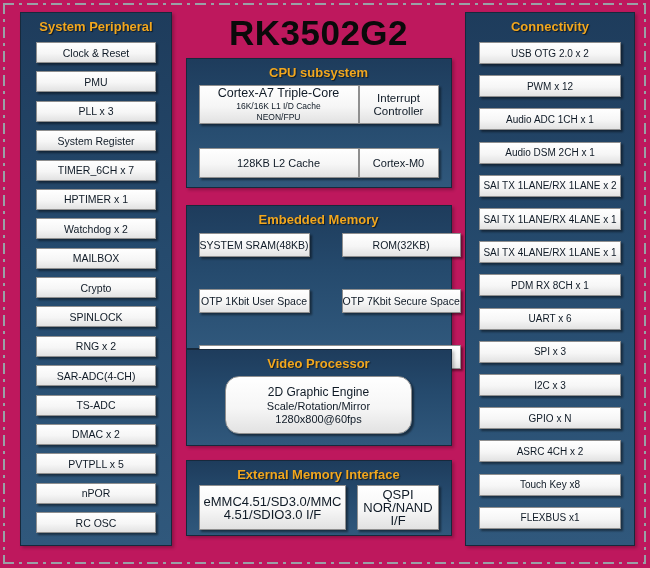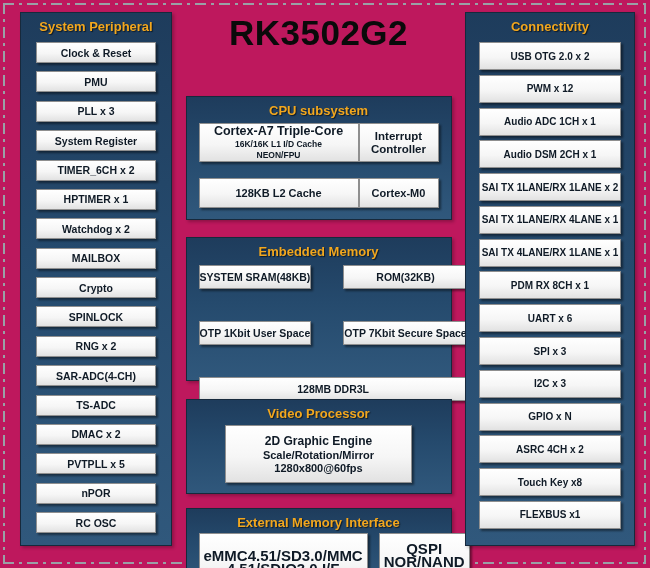--- a/index.html
+++ b/index.html
@@ -58,100 +58,100 @@
     justify-content:space-between;
     padding:6px 15px 12px;
   }
   .side-right .boxlist { padding:6px 13px 16px; }
 
   .wbox {
     background:linear-gradient(180deg, #ffffff 0%, #f6f6f6 55%, #e2e2e2 100%);
     border:1px solid #8f8f8f;
     box-shadow:2px 2px 2px rgba(0,0,0,0.45);
     color:#0f1a26;
-    font-weight:bold;
+    font-weight:normal;
     display:flex; flex-direction:column;
     align-items:center; justify-content:center;
     text-align:center;
     white-space:nowrap;
   }
   .boxlist .wbox { height:21px; font-size:10.5px; flex:0 0 auto; }
-  .side-right .boxlist .wbox { height:28px; font-size:10px; }
+  .side-right .boxlist .wbox { height:22px; font-size:10px; }
 
   
   .center { width:266px; display:flex; flex-direction:column; }
   .chip-title {
     color:#0a0a0a;
     font-size:35px; font-weight:bold;
     letter-spacing:0.5px;
     text-align:center;
     line-height:42px;
     margin-bottom:4px;
   }
 
-  .panel-cpu { height:130px; margin-bottom:17px;margin-top:38px; }
+  .panel-cpu { height:130px; margin-bottom:17px; }
   .cpu-grid {
     flex:1; display:grid;
     grid-template-columns:160px 80px;
     grid-template-rows:1fr 30px;
     justify-content:space-between;
-    row-gap:16px;
+    row-gap:24px;
     padding:3px 12px 11px;
   }
   .line-main { font-size:12.5px; line-height:15px; }
   .line-sub  { font-size:8.5px; line-height:11px; }
   .wrapbox { white-space:normal; font-size:11.5px; line-height:13px; padding:0 6px; }
   .fs11 { font-size:11px; }
 
-  .panel-mem { height:144px; margin-bottom:18px; }
+  .panel-mem { height:144px; }
   .mem-grid {
     flex:1; display:grid;
     grid-template-columns:1fr 1fr;
     grid-template-rows:24px 24px 24px;
     column-gap:11px; row-gap:13px;
     padding:4px 12px 12px;
     gap:32px;
   }
   .mem-grid .wbox { font-size:10.5px; }
   .span2 { grid-column:1 / span 2; }
 
   .panel-video { height:97px; margin-bottom:14px; }
   .video-body { flex:1; display:flex; align-items:center; justify-content:center; padding:2px 12px 10px; }
-  .video-box { width:187px; height:58px; }
+  .video-box { width:187px; height:58px;border-radius:14px; }
   .video-box .line-main { font-size:12px; line-height:16px; }
   .video-box .line-sub  { font-size:11px; line-height:13px; }
 
   .panel-ext { height:76px; }
   .ext-grid {
     flex:1; display:grid;
     grid-template-columns:1fr 1fr;
     column-gap:11px;
     padding:1px 12px 9px;
   }
-  .ext-grid .wbox { font-size:15px; line-height:13px; white-space:normal; padding:8px 4px; }
+  .ext-grid .wbox { font-size:13px; line-height:13px; white-space:normal; padding:2px 4px; }
 </style>
 </head>
 <body>
 
 <div class="frame">
   <div class="edge-h top"></div>
   <div class="edge-h bottom"></div>
   <div class="edge-v left"></div>
   <div class="edge-v right"></div>
 
   <div class="columns">
 
     <section class="panel side-left">
       <div class="panel-title">System Peripheral</div>
       <div class="boxlist">
           <div class="wbox">Clock &amp; Reset</div>
           <div class="wbox">PMU</div>
           <div class="wbox">PLL x 3</div>
           <div class="wbox">System Register</div>
-          <div class="wbox">TIMER_6CH x 2</div>
+          <div class="wbox">TIMER_6CH x 7</div>
           <div class="wbox">HPTIMER x 1</div>
           <div class="wbox">Watchdog x 2</div>
           <div class="wbox">MAILBOX</div>
           <div class="wbox">Crypto</div>
           <div class="wbox">SPINLOCK</div>
           <div class="wbox">RNG x 2</div>
           <div class="wbox">SAR-ADC(4-CH)</div>
           <div class="wbox">TS-ADC</div>
           <div class="wbox">DMAC x 2</div>
           <div class="wbox">PVTPLL x 5</div>

